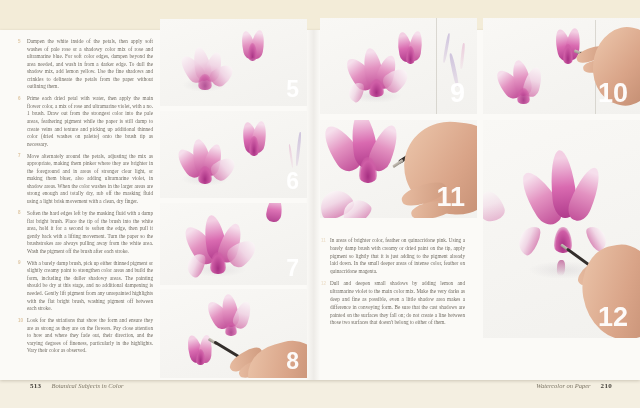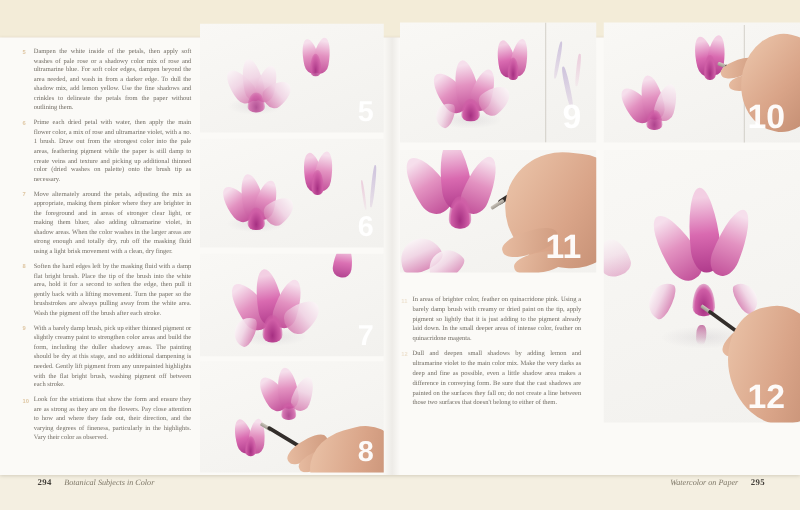--- a/index.html
+++ b/index.html
@@ -216,20 +216,20 @@
         <div style="position: absolute; left: 77px; top: 125.5px; width: 10px; height: 3px; transform: rotate(36deg); background: linear-gradient(rgb(207, 201, 191), rgb(154, 148, 139)); border-radius: 1px;"></div>
         <div style="position: absolute; left: 80px; top: 138.5px; width: 40px; height: 3px; transform: rotate(36deg); background: rgb(51, 46, 43); border-radius: 2px;"></div>
         <div style="position: absolute; left: 92px; top: 141.5px; width: 40px; height: 17px; transform: rotate(-38deg); background: linear-gradient(115deg, rgb(232, 189, 162), rgb(207, 154, 126)); border-radius: 45%;"></div>
         <div style="position: absolute; left: 101px; top: 158.5px; width: 38px; height: 15px; transform: rotate(-28deg); background: linear-gradient(115deg, rgb(232, 189, 162), rgb(207, 154, 126)); border-radius: 45%;"></div>
         <div style="position: absolute; left: 100px; top: 124.5px; width: 76px; height: 95px; transform: rotate(-10deg); background: linear-gradient(115deg, rgb(236, 198, 171), rgb(217, 164, 136) 55%, rgb(192, 138, 111)); border-radius: 52% 48% 44% 56%;"></div>
       </div>
     <span class="num n-lg">12</span>
   </figure>
 
   <div class="footer footer-left">
-    <span class="pageno">294</span>
+    <span class="pageno">513</span>
     <span class="runtitle">Botanical Subjects in Color</span>
   </div>
   <div class="footer footer-right">
     <span class="runtitle">Watercolor on Paper</span>
-    <span class="pageno">295</span>
+    <span class="pageno">210</span>
   </div>
 </div>
 
 </body></html>

